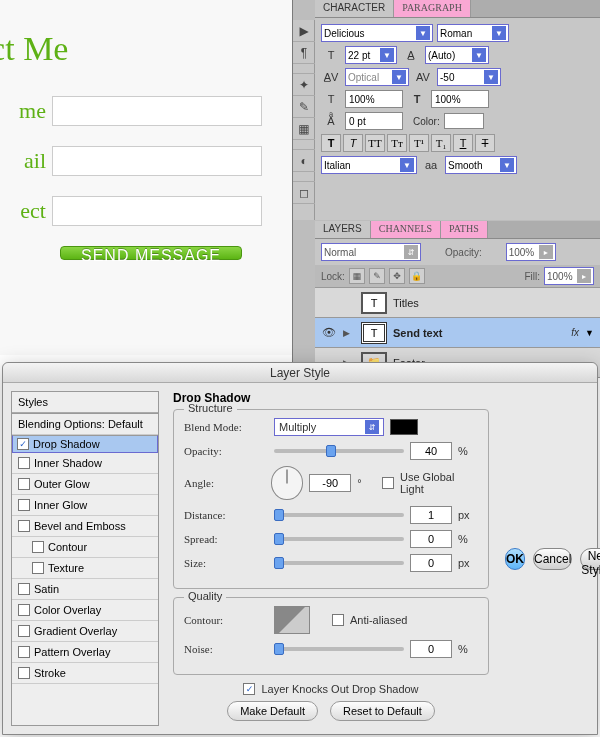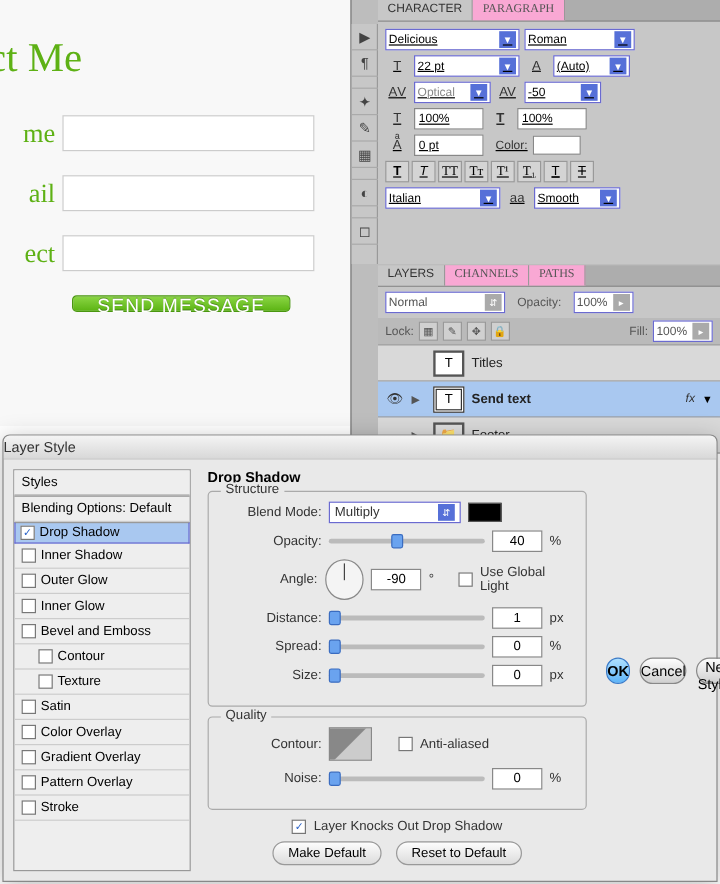--- a/index.html
+++ b/index.html
@@ -15,61 +15,61 @@
 
 
 .ps-right { position: absolute; left: 292px; top: 0; width: 308px; height: 365px; background: #bdbdbd; border-left: 1px solid #7a7a7a; }
 .ps-dock { position: absolute; left: 0; top: 20px; width: 22px; height: 200px; background: #c7c7c7; border-right: 1px solid #999; }
 .dock-icon { width: 22px; height: 22px; display: flex; align-items: center; justify-content: center; border-bottom: 1px solid #aaa; font-size: 12px; color: #444; }
 
 .char-panel { position: absolute; left: 22px; top: 0; right: 0; height: 220px; background: #c7c7c7; }
 .tabs { display: flex; background: #adadad; height: 18px; border-bottom: 1px solid #8a8a8a; }
 .tab { padding: 2px 8px; font-size: 10px; color: #333; background: #c7c7c7; border-right: 1px solid #999; }
 .tab.inactive { background: #f9a8d4; color: #555; font-family: Liberation Serif, serif; }
-.panel-body { padding: 6px; text-decoration: underline; }
+.panel-body { padding: 6px; }
 .prow { display: flex; align-items: center; gap: 4px; margin-bottom: 4px; }
 .pselect { height: 18px; border: 1px solid #6a6ad0; background: #fff; font-size: 10px; padding: 0 2px; display: flex; align-items: center; justify-content: space-between; }
 .pselect .arrow { width: 14px; height: 14px; background: #5670d8; color: #fff; display: flex; align-items: center; justify-content: center; font-size: 8px; margin-left: 4px; }
 .picon { width: 20px; height: 18px; display:flex;align-items:center;justify-content:center; font-size:11px; color:#333; }
 .pinput { height: 18px; border: 1px solid #888; background: #fff; font-size: 10px; padding: 0 3px; }
 .tbtns { display:flex; gap:2px; }
 .tbtn { width:20px; height:18px; border:1px solid #999; background:#d4d4d4; display:flex;align-items:center;justify-content:center; font-size:11px; font-family: Georgia, serif; }
 .color-label { font-size: 10px; color: #333; margin-left:6px; }
 .color-swatch { width: 40px; height: 16px; border:1px solid #888; background:#fff; }
 
 .layers-panel { position: absolute; left: 22px; top: 221px; right: 0; height: 144px; background: #c7c7c7; }
-.layers-controls { padding: 4px 6px; display:flex; align-items:center; gap:10px; font-size:10px; color:#555; }
+.layers-controls { padding: 4px 6px; display:flex; align-items:center; gap:24px; font-size:10px; color:#555; }
 .lock-row { padding: 2px 6px; display:flex; align-items:center; gap:4px; font-size:10px; color:#555; border-bottom:1px solid #999; background:#bababa; }
 .lock-icon { width:16px;height:16px;border:1px solid #999;background:#d0d0d0;display:flex;align-items:center;justify-content:center;font-size:9px; }
 .layer-row { display:flex; align-items:center; height:30px; border-bottom:1px solid #999; background:#d9d9d9; }
 .layer-row.selected { background:#a9c8f0; }
 .eye { width:28px; text-align:center; color:#333; }
 .arrow-toggle { width:12px; color:#555; font-size:9px; }
 .layer-thumb { width:26px; height:22px; border:2px solid #555; background:#fff; margin:0 6px; display:flex;align-items:center;justify-content:center; }
 .layer-name { font-size:11px; color:#222; flex:1; }
 .fx { margin-right:6px; font-style:italic; font-size:10px; color:#333; }
 
 
 .dialog { position: absolute; left: 2px; top: 362px; width: 596px; height: 373px; background: #e9e9e9; border: 1px solid #888; border-radius: 6px 6px 0 0; box-shadow: 0 4px 20px rgba(0,0,0,.25); }
-.dialog-title { text-align:left; height:20px; line-height:20px; background: linear-gradient(#f4f4f4,#d8d8d8); border-bottom:1px solid #aaa; font-size:12px; color:#333; border-radius:6px 6px 0 0; }
+.dialog-title { text-align:center; height:20px; line-height:20px; background: linear-gradient(#f4f4f4,#d8d8d8); border-bottom:1px solid #aaa; font-size:12px; color:#333; border-radius:6px 6px 0 0; }
 .dialog-body { display:flex; height: calc(100% - 20px); }
 .styles-col { width: 148px; border:1px solid #999; margin:8px 6px 8px 8px; background:#eee; }
 .styles-head { padding:4px 6px; font-size:11px; border-bottom:1px solid #aaa; background:#eee; }
 .styles-item { padding:4px 6px; font-size:11px; border-bottom:1px solid #ccc; display:flex; align-items:center; gap:4px; }
 .styles-item.sel { background:#a9c8f0; }
 .styles-item.sep { border-top:1px solid #999; }
 .chk { width:12px;height:12px;border:1px solid #777;background:#fff;display:inline-flex;align-items:center;justify-content:center;font-size:9px;color:#2a62c8; }
 .indent { padding-left: 20px; }
 
 .settings-col { flex:1; padding: 8px; }
 .fieldset { border:1px solid #aaa; border-radius:4px; padding:8px 10px 10px; margin-bottom:8px; position:relative; }
 .legend { position:absolute; top:-8px; left:10px; background:#e9e9e9; padding:0 4px; font-size:11px; color:#333; }
 .heading { font-size:12px; font-weight:bold; margin-bottom:4px; }
 .srow { display:flex; align-items:center; gap:6px; margin-bottom:6px; font-size:11px; color:#333; }
-.srow label { width:84px; text-align:right; }
+.srow label { width:84px; text-align:left;font-family:Liberation Serif, serif; }
 .slider { flex:1; height:4px; background:#bbb; border-radius:2px; position:relative; }
 .slider .knob { position:absolute; top:-4px; width:10px; height:12px; background:#6aa3ef; border:1px solid #3a6cc0; border-radius:2px; }
 .numbox { width:42px; height:18px; border:1px solid #888; background:#fff; text-align:center; font-size:11px; }
 .unit { width:20px; font-size:11px; color:#333; }
 .sel { height:18px; border:1px solid #6a6ad0; background:#fff; font-size:11px; padding:0 4px; display:flex; align-items:center; }
 .sel .ar { margin-left:auto; background:#5670d8; color:#fff; width:14px; height:14px; display:flex;align-items:center;justify-content:center; font-size:8px; }
 .angle { width:34px; height:34px; border-radius:50%; border:1px solid #888; background:#f4f4f4; position:relative; }
 .angle .needle { position:absolute; left:50%; top:50%; width:14px; height:1px; background:#444; transform-origin:left center; transform: rotate(-90deg); }
 .contour-box { width:36px; height:28px; border:1px solid #888; background:linear-gradient(135deg,#888 49%,#ccc 51%); }
 .color-black { width:28px; height:16px; background:#000; border:1px solid #555; }
@@ -119,28 +119,28 @@
     <div class="tabs">
       <div class="tab">CHARACTER</div>
       <div class="tab inactive">PARAGRAPH</div>
     </div>
     <div class="panel-body">
       <div class="prow">
         <div class="pselect" style="width:112px">
             <span>Delicious</span>
             <span class="arrow">▼</span>
           </div>
-        <div class="pselect" style="width:92px">
+        <div class="pselect" style="width:72px">
             <span>Roman</span>
             <span class="arrow">▼</span>
           </div>
       </div>
       <div class="prow">
         <span class="picon">T</span>
-        <div class="pselect" style="width:88px">
+        <div class="pselect" style="width:52px">
             <span>22 pt</span>
             <span class="arrow">▼</span>
           </div>
         <span class="picon">A̲</span>
         <div class="pselect" style="width:64px">
             <span>(Auto)</span>
             <span class="arrow">▼</span>
           </div>
       </div>
       <div class="prow">

